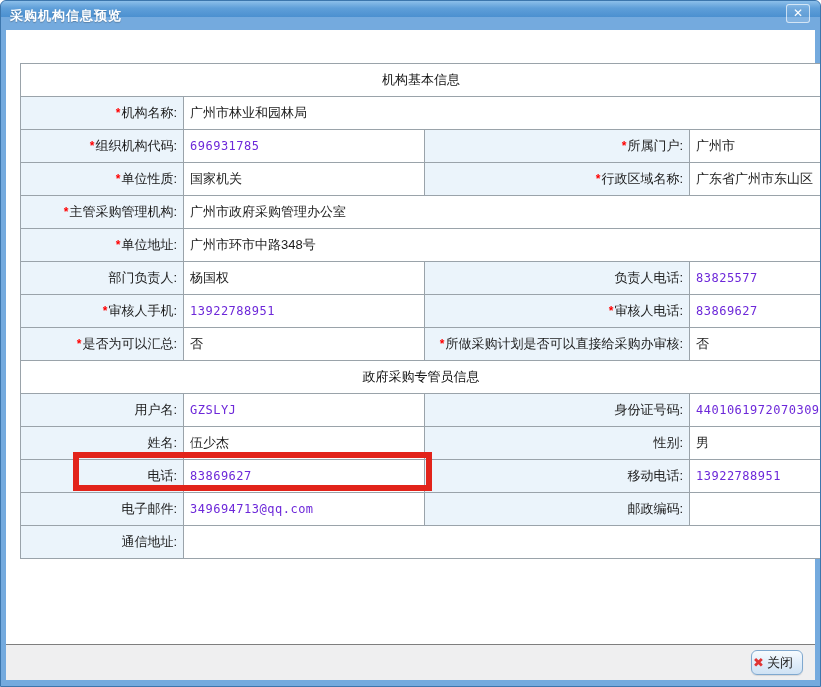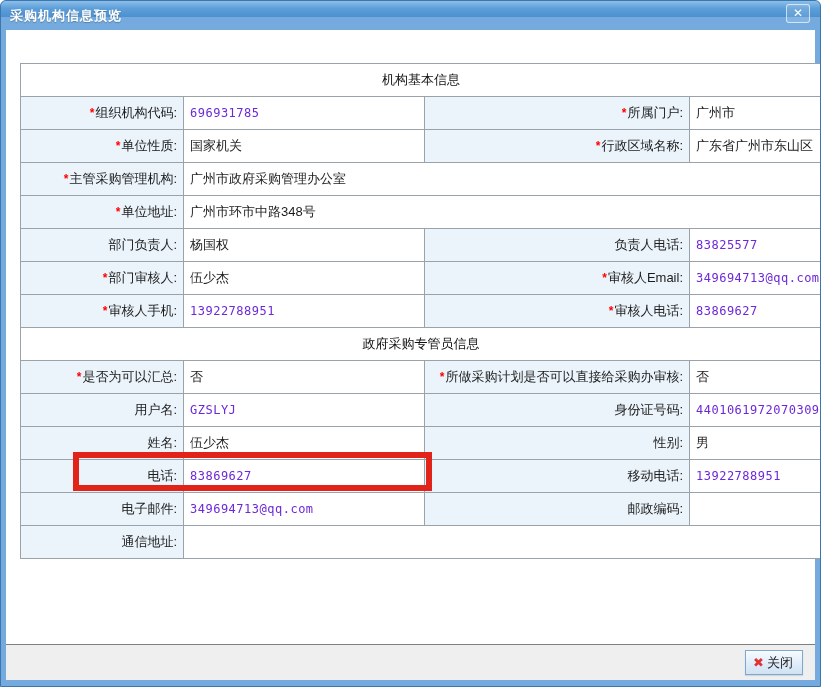--- a/index.html
+++ b/index.html
@@ -51,22 +51,22 @@
     position:absolute;left:72px;top:451px;width:359px;height:39px;
     border:6px solid #e2231a;pointer-events:none;z-index:5;
   }
   
   .footer-line{position:absolute;left:5px;right:5px;bottom:41px;height:1px;background:#7e7e7e;}
   .footer{
     position:absolute;left:5px;right:5px;bottom:6px;height:35px;
     background:#efeff0;
   }
   .close-btn{
-    position:absolute;right:12px;top:5px;height:25px;padding:0 9px 0 7px;
-    border:1px solid #7fa8cf;border-radius:0;
+    position:absolute;right:12px;top:5px;height:25px;padding:0 9px 0 1px;
+    border:1px solid #7fa8cf;border-radius:6px;
     background:linear-gradient(180deg,#f7fbfe 0%,#e2eefa 50%,#cfe2f4 100%);
     font-size:13px;color:#222;line-height:23px;cursor:pointer;
     box-shadow:0 1px 1px rgba(0,0,0,0.1);
   }
   .close-btn .x{color:#e03434;font-weight:bold;margin-right:3px;font-size:13px;}
 </style>
 </head>
 <body>
 
 <div class="window">
@@ -85,20 +85,24 @@
         <col style="width:265px">
         <col style="width:132px">
       </colgroup>
 
     <tbody>
         <tr>
       <td class="sec" colspan="4">机构基本信息</td>
     </tr>
 
 
+    <tr>
+      <td class="lbl"><span class="req">*</span><span>机构名称:</span></td>
+      <td class="val" colspan="3">广州市林业和园林局</td>
+    </tr>
 
     <tr>
       <td class="lbl"><span class="req">*</span><span>组织机构代码:</span></td>
       <td class="val mono">696931785</td>
       <td class="lbl"><span class="req">*</span><span>所属门户:</span></td>
       <td class="val">广州市</td>
     </tr>
 
     <tr>
       <td class="lbl"><span class="req">*</span><span>单位性质:</span></td>
@@ -117,43 +121,37 @@
       <td class="val" colspan="3">广州市环市中路348号</td>
     </tr>
 
     <tr>
       <td class="lbl"><span class="req"></span><span>部门负责人:</span></td>
       <td class="val">杨国权</td>
       <td class="lbl"><span class="req"></span><span>负责人电话:</span></td>
       <td class="val mono">83825577</td>
     </tr>
 
-    <tr>
-      <td class="lbl"><span class="req">*</span><span>部门审核人:</span></td>
-      <td class="val">伍少杰</td>
-      <td class="lbl"><span class="req">*</span><span>审核人Email:</span></td>
-      <td class="val mono">349694713@qq.com</td>
-    </tr>
 
     <tr>
       <td class="lbl"><span class="req">*</span><span>审核人手机:</span></td>
       <td class="val mono">13922788951</td>
       <td class="lbl"><span class="req">*</span><span>审核人电话:</span></td>
       <td class="val mono">83869627</td>
     </tr>
 
     <tr>
-      <td class="sec" colspan="4">政府采购专管员信息</td>
-    </tr>
-
-    <tr>
       <td class="lbl"><span class="req">*</span><span>是否为可以汇总:</span></td>
       <td class="val">否</td>
       <td class="lbl"><span class="req">*</span><span>所做采购计划是否可以直接给采购办审核:</span></td>
       <td class="val">否</td>
+    </tr>
+
+    <tr>
+      <td class="sec" colspan="4">政府采购专管员信息</td>
     </tr>
 
     <tr>
       <td class="lbl"><span class="req"></span><span>用户名:</span></td>
       <td class="val mono">GZSLYJ</td>
       <td class="lbl"><span class="req"></span><span>身份证号码:</span></td>
       <td class="val mono">440106197207030918</td>
     </tr>
 
     <tr>

